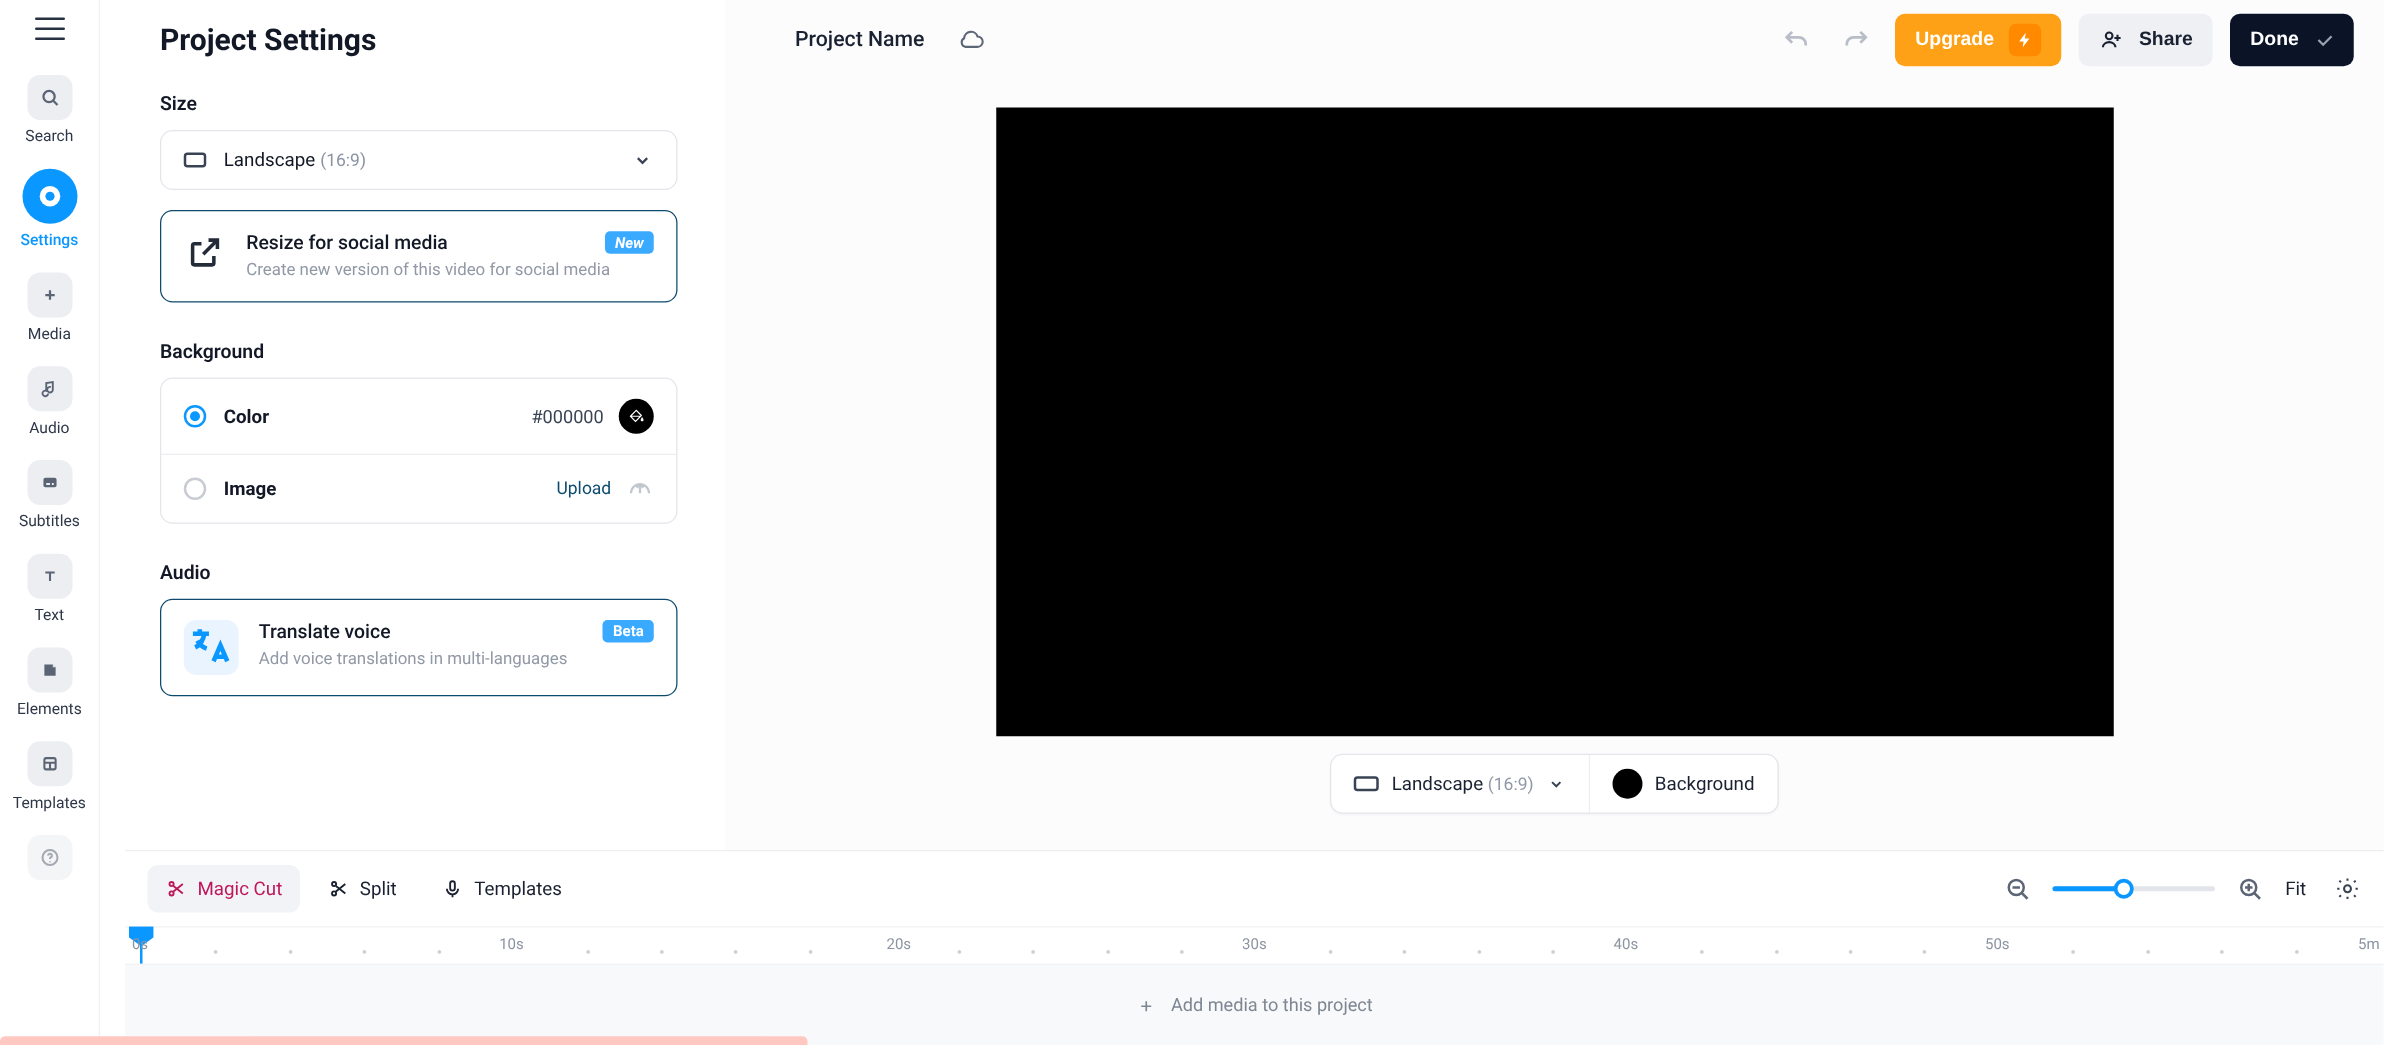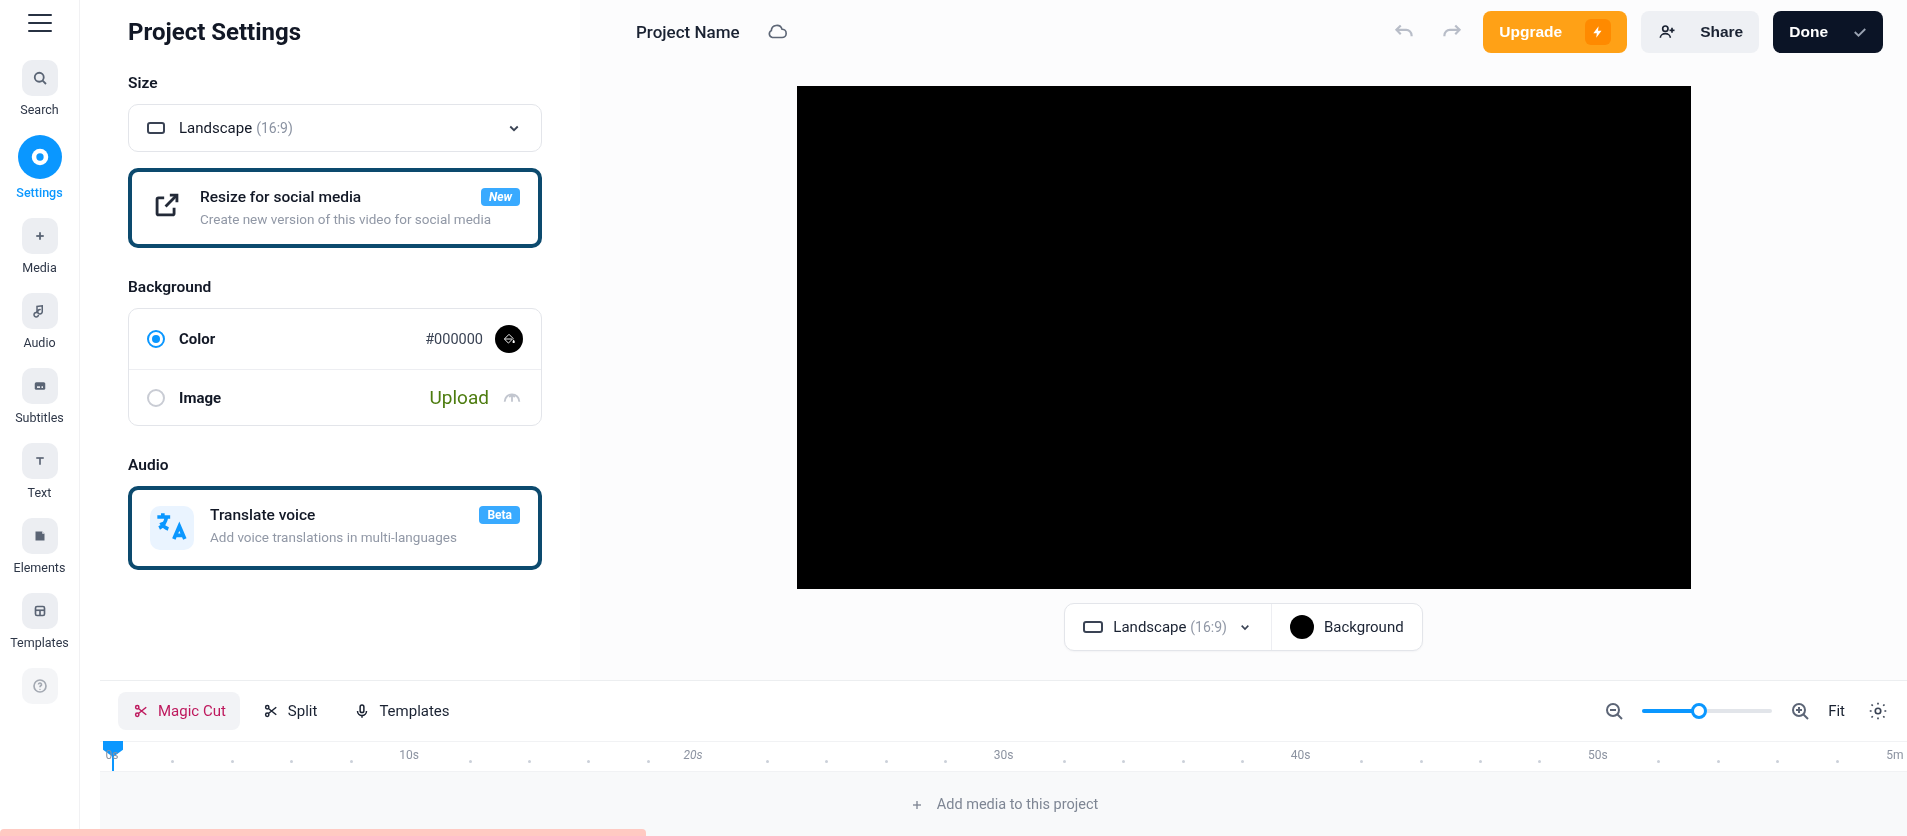--- a/index.html
+++ b/index.html
@@ -21,21 +21,21 @@
 .panel { position:absolute; left:80px; top:0; width:500px; height:617px; background:#fff; padding: 18px 38px 0 48px; overflow:hidden; }
 .panel h1 { font-size: 24px; font-weight: 700; color:#121826; margin-bottom: 28px; }
 .section-title { font-size: 15.5px; font-weight: 600; color:#121826; margin-bottom: 12px; }
 .card-select { border:1px solid #e3e5ea; border-radius: 10px; padding: 14px 18px; display:flex; align-items:center; justify-content:space-between; cursor:pointer; margin-bottom: 16px; }
 .card-select .left { display:flex; align-items:center; gap:14px; }
 .ratio-icon { width:18px; height:12px; border:2px solid #3a4354; border-radius:3px; }
 .sel-text { font-size:15px; color:#121826; }
 .sel-sub { color:#8b93a2; font-size:14px; margin-left:4px;}
 .chev { width:18px; height:18px; color:#3a4354; }
 
-.card-box { border:4px solid #0c4a6e; border-radius: 10px; padding: 16px 18px; display:flex; align-items:flex-start; gap:16px; }
+.card-box { border:1px solid #0c4a6e; border-radius: 10px; padding: 16px 18px; display:flex; align-items:flex-start; gap:16px; }
 .card-box .icon-sq { width:34px; height:34px; display:flex; align-items:center; justify-content:center; flex-shrink:0; }
 .card-box .body { flex:1; }
 .card-box .title { font-size:15.5px; color:#121826; font-weight:500; }
 .card-box .desc { font-size:13.5px; color:#9198a6; margin-top:4px; line-height:1.35; }
 .badge { font-size:12px; font-weight:700; font-style:italic; color:#fff; background:#39aaff; padding:2px 8px; border-radius:4px; }
 .badge.beta { font-style:normal; }
 
 .section-gap { margin-top: 30px; }
 
 .bg-card { border:1px solid #e3e5ea; border-radius:10px; overflow:hidden; }
@@ -43,32 +43,32 @@
 .bg-row + .bg-row { border-top:1px solid #edeef2; }
 .bg-left { display:flex; align-items:center; gap:14px;font-weight:bold; }
 .radio { width:18px; height:18px; border-radius:50%; border:2px solid #c9ccd4; display:flex; align-items:center; justify-content:center; }
 .radio.checked { border-color:#0a97ff; }
 .radio.checked::after { content:""; width:8px; height:8px; border-radius:50%; background:#0a97ff; }
 .bg-label { font-size:15px; color:#121826; }
 .bg-right { display:flex; align-items:center; gap:12px; }
 .hex { font-size:14.5px; color:#3a4354; }
 .swatch { width:28px; height:28px; border-radius:50%; background:#000; display:flex; align-items:center; justify-content:center; color:#fff; }
 .swatch svg { width:14px; height:14px; }
-.upload-label { font-size:19px; color:#4d7c0f; }
+.upload-label { font-size:14px; color:#0c4a6e; }
 .upload-icon { width:22px; height:22px; color:#c2c6cf; }
 
 .translate-card .icon-sq { width:44px; height:44px; border-radius:10px; background:#eaf4ff; color:#0a97ff; }
 
 
 .topbar { position:absolute; left:580px; top:0; right:0; height:64px; display:flex; align-items:center; padding: 0 24px 0 56px; gap:14px; background:#fcfcfd; }
 .projname { font-size:17px; color:#1a2232; font-weight:500; }
 .cloud { width:22px; height:22px; color:#5d6676; margin-left:12px; }
 .topbar .spacer { flex:1; }
 .ur-btn { width:34px; height:34px; display:flex; align-items:center; justify-content:center; color:#b8bdc8; cursor:pointer; }
-.btn { height:42px; border-radius:8px; padding:0 16px; display:flex; align-items:center; gap:23px; font-size:15.5px; font-weight:600; cursor:pointer; border:none; }
+.btn { height:42px; border-radius:8px; padding:0 16px; display:flex; align-items:center; gap:12px; font-size:15.5px; font-weight:600; cursor:pointer; border:none; }
 .btn-upgrade { background:#ffa116; color:#fff; }
 .btn-upgrade .bolt { width:26px; height:26px; border-radius:6px; background:#ff8a00; display:flex; align-items:center; justify-content:center; }
 .btn-share { background:#eef0f4; color:#1a2232; }
 .btn-done { background:#0b1426; color:#fff; padding-right:14px;}
 .btn-done .check { width:18px; height:18px; color:#9aa3b2;}
 
 
 .canvas-wrap { position:absolute; left:580px; top:64px; right:0; height:616px; background:#fcfcfd; display:flex; flex-direction:column; align-items:center; }
 .canvas { width:894px; height:503px; background:#000; margin-top:22px; }
 .canvas-toolbar { margin-top:14px; background:#fff; border:1px solid #e3e5ea; border-radius:10px; height:48px; display:flex; align-items:center; box-shadow:0 1px 2px rgba(10,20,40,.04); }
@@ -415,21 +415,21 @@
   <div class="tick-label" style="left: 12px;">0s</div>
       <div class="minor" style="left: 71.4333px;"></div>
       <div class="minor" style="left: 130.867px;"></div>
       <div class="minor" style="left: 190.3px;"></div>
       <div class="minor" style="left: 249.733px;"></div>
       <div class="tick-label" style="left: 309.167px;">10s</div>
       <div class="minor" style="left: 368.6px;"></div>
       <div class="minor" style="left: 428.033px;"></div>
       <div class="minor" style="left: 487.467px;"></div>
       <div class="minor" style="left: 546.9px;"></div>
-      <div class="tick-label" style="left: 593px; font-style: italic;">20s</div>
+      <div class="tick-label" style="left: 619px;">20s</div>
       <div class="minor" style="left: 665.767px;"></div>
       <div class="minor" style="left: 725.2px;"></div>
       <div class="minor" style="left: 784.633px;"></div>
       <div class="minor" style="left: 844.067px;"></div>
       <div class="tick-label" style="left: 903.5px;">30s</div>
       <div class="minor" style="left: 962.933px;"></div>
       <div class="minor" style="left: 1022.37px;"></div>
       <div class="minor" style="left: 1081.8px;"></div>
       <div class="minor" style="left: 1141.23px;"></div>
       <div class="tick-label" style="left: 1200.67px;">40s</div>

